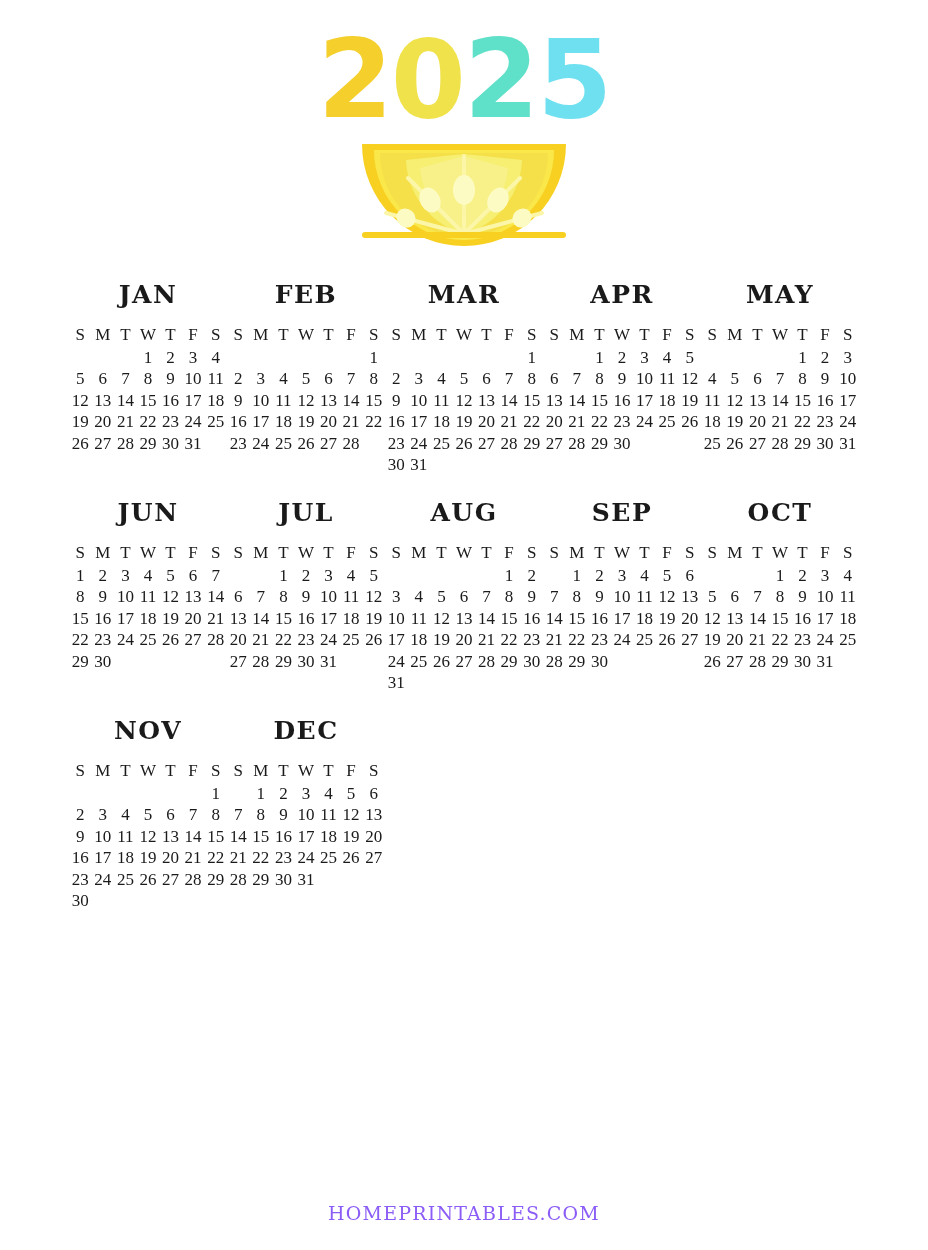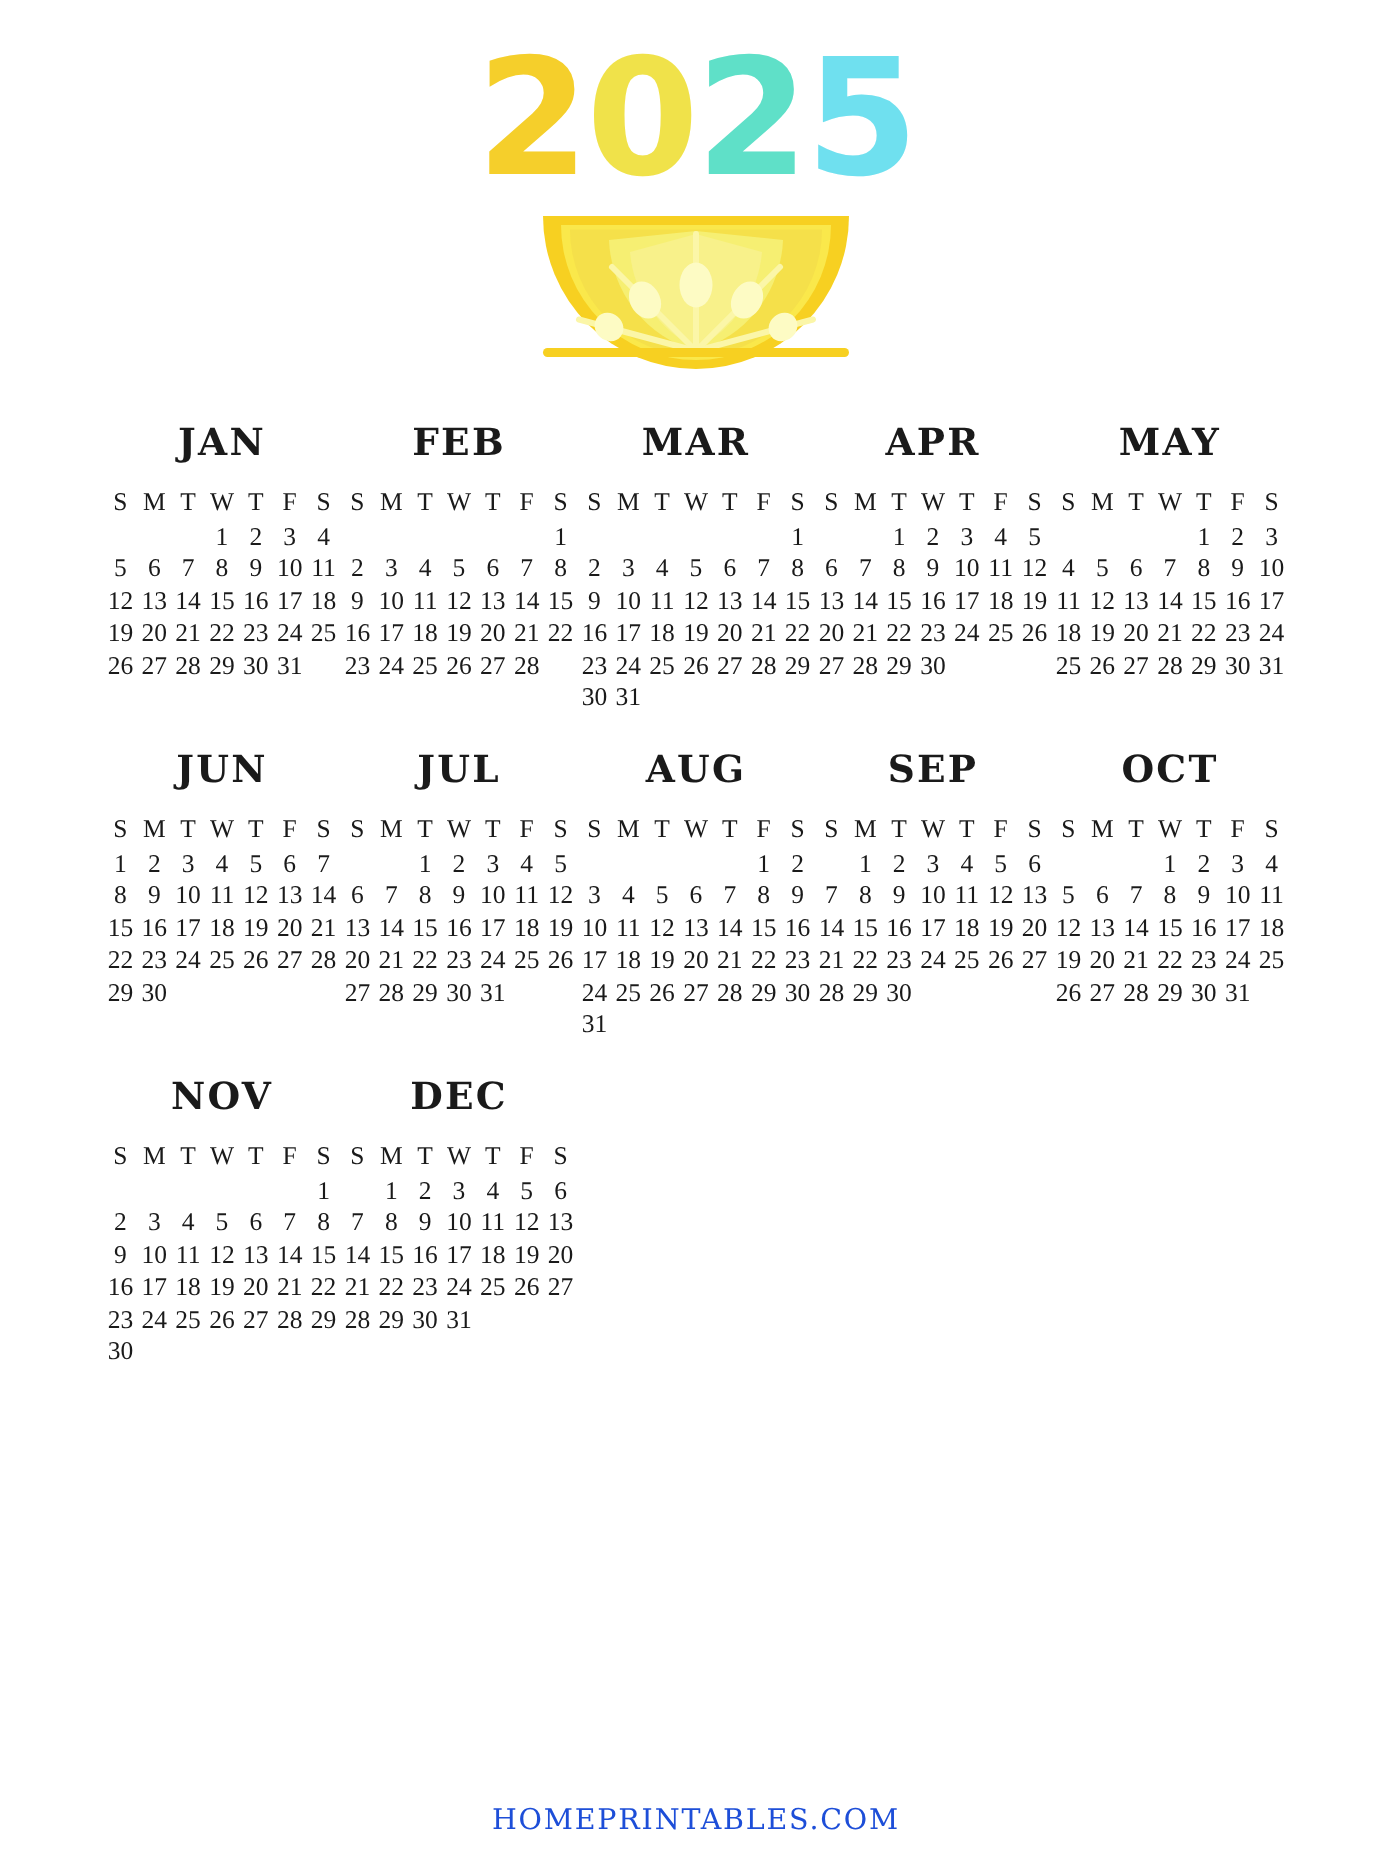--- a/index.html
+++ b/index.html
@@ -105,21 +105,21 @@
     position: absolute;
     bottom: 26px;
     left: 0;
     right: 0;
     text-align: center;
   }
   .footer-text {
     font-family: "DejaVu Serif", serif;
     font-size: 19px;
     letter-spacing: 1.2px;
-    color: #1d4ed8;
+    color: #8b5cf6;
   }
 </style>
 </head>
 <body>
 
 <div class="page">
 
   <div class="header">
     <div class="year-title">
         <span style="color: rgb(245, 207, 43);">2</span>

